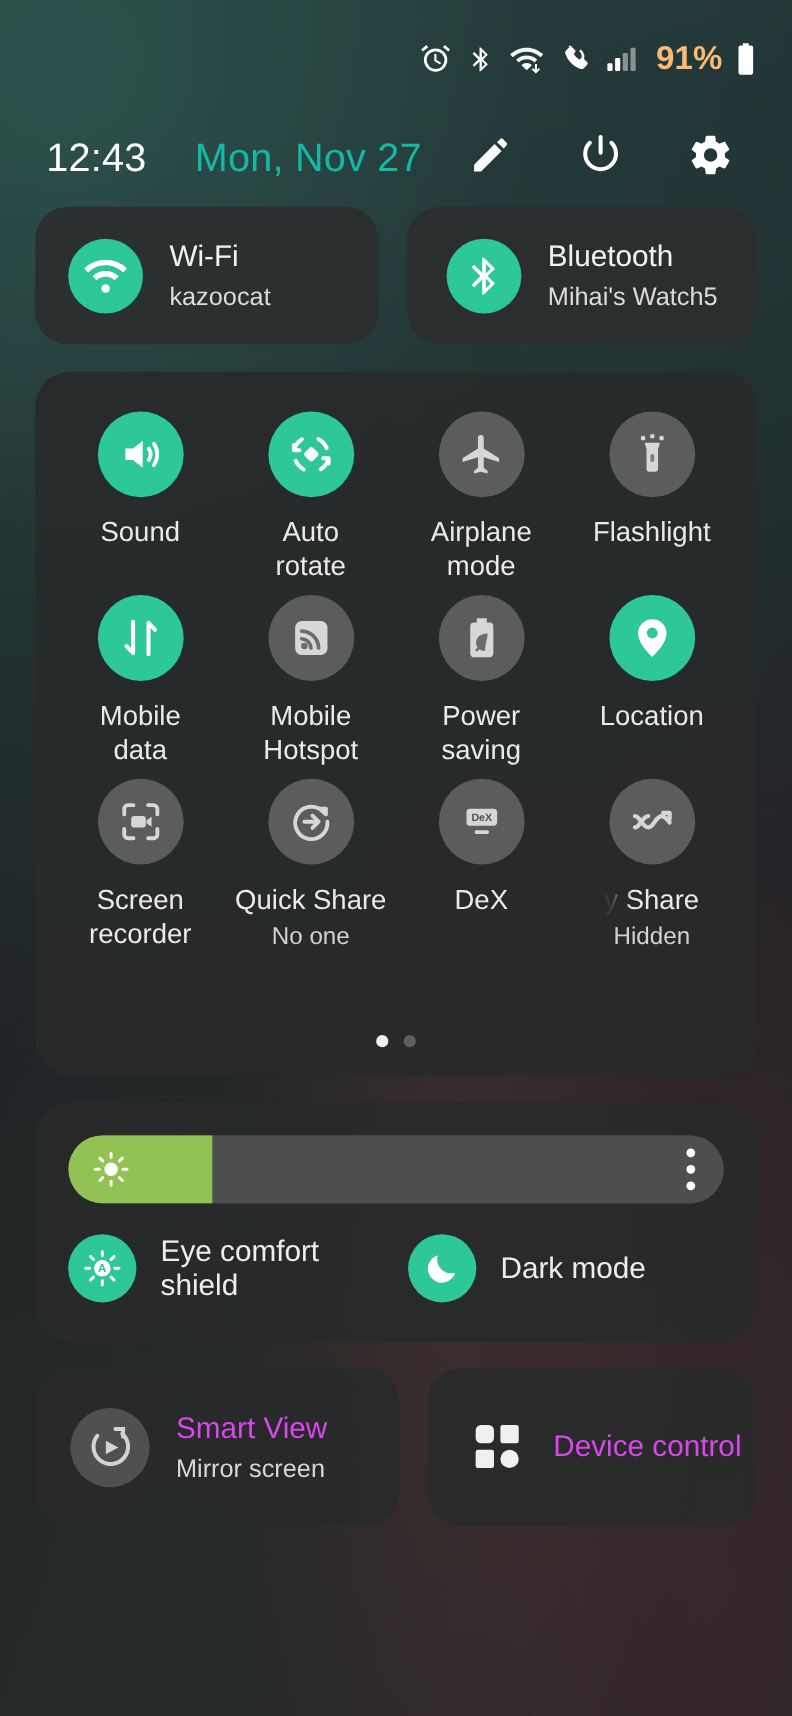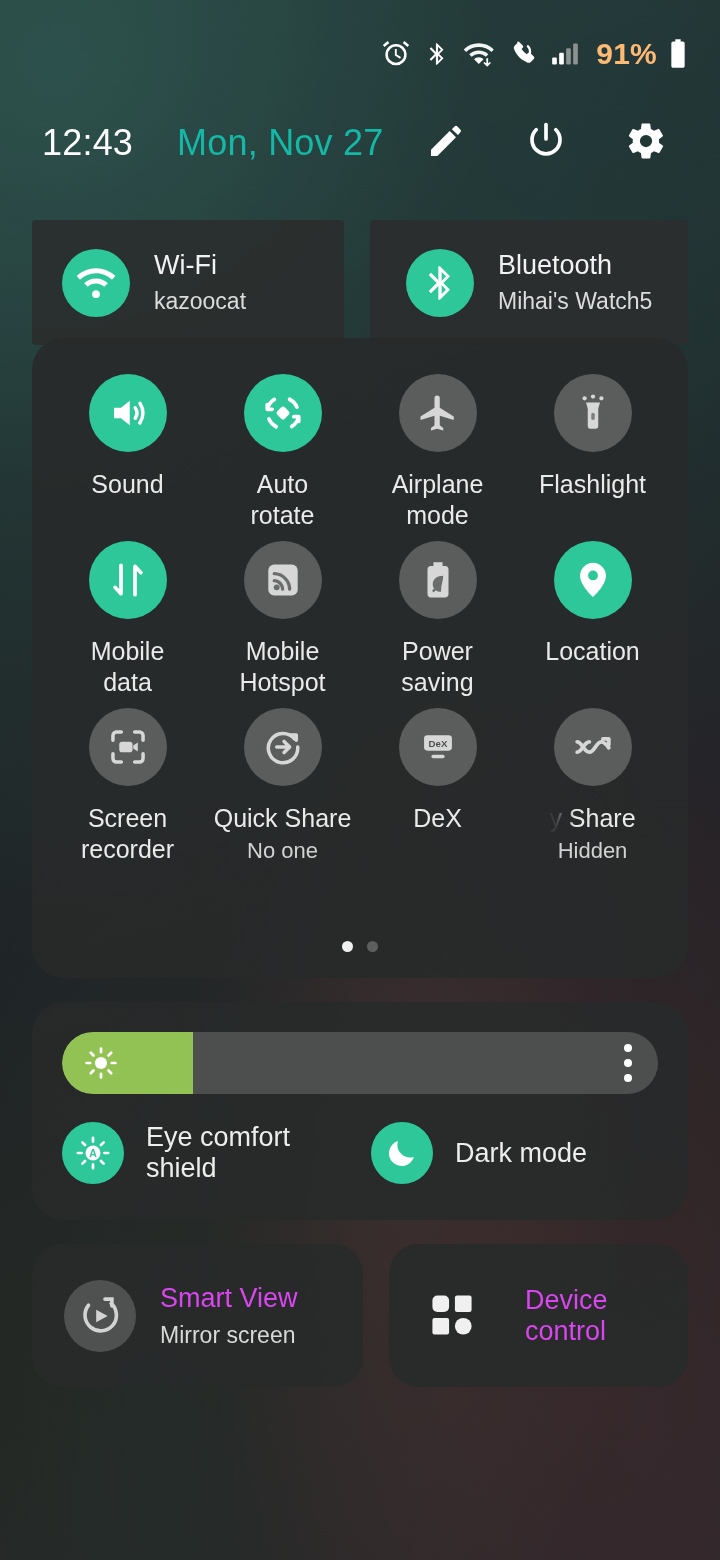--- a/index.html
+++ b/index.html
@@ -50,23 +50,23 @@
     margin-left:auto; display:flex; align-items:center; gap:56px; padding-right:52px;
   }
   .hdr-btn{ width:44px; height:44px; display:flex; align-items:center; justify-content:center; }
 
   
   .pair-row{
     position:absolute; left:32px; right:32px; top:188px;
     display:flex; gap:26px;
   }
   .pair-tile{
-    flex:1; height:125px; border-radius:4px;
+    flex:1; height:125px; border-radius:30px;
     background:rgba(43,46,46,0.94);
-    display:flex; align-items:center; padding-left:30px; gap:24px;margin-top:32px;
+    display:flex; align-items:center; padding-left:30px; gap:24px;
   }
   .pair-tile.rt{ padding-left:36px; }
   .circ{
     width:68px; height:68px; border-radius:50%;
     display:flex; align-items:center; justify-content:center; flex:0 0 auto;
   }
   .circ.on{ background:#2dc79a; }
   .pair-txt{ display:flex; flex-direction:column; gap:7px; min-width:0; }
   .pair-title{ color:#f2f2f2; font-size:27px; font-weight:400; }
   .pair-sub{ color:#dcdcdc; font-size:23px; font-weight:400; white-space:nowrap; }
@@ -468,19 +468,19 @@
     </div>
     <div class="bt-tile" style="padding-left:0;align-items:center;">
       <span class="dc-icon" style="margin-left:38px;">
         <svg width="50" height="50" viewBox="0 0 24 24" fill="#f0f0f0">
           <rect x="2.6" y="2.6" width="8" height="8" rx="2.4"></rect>
           <rect x="13.4" y="2.6" width="8" height="8" rx="1"></rect>
           <rect x="2.6" y="13.4" width="8" height="8" rx="1"></rect>
           <rect x="13.4" y="13.4" width="8" height="8" rx="4"></rect>
         </svg>
       </span>
-      <span class="bt-txt" style="margin-left:22px;">
+      <span class="bt-txt" style="">
         <span class="bt-title">Device control</span>
       </span>
     </div>
   </div>
 
 </div>
 
 </body></html>

